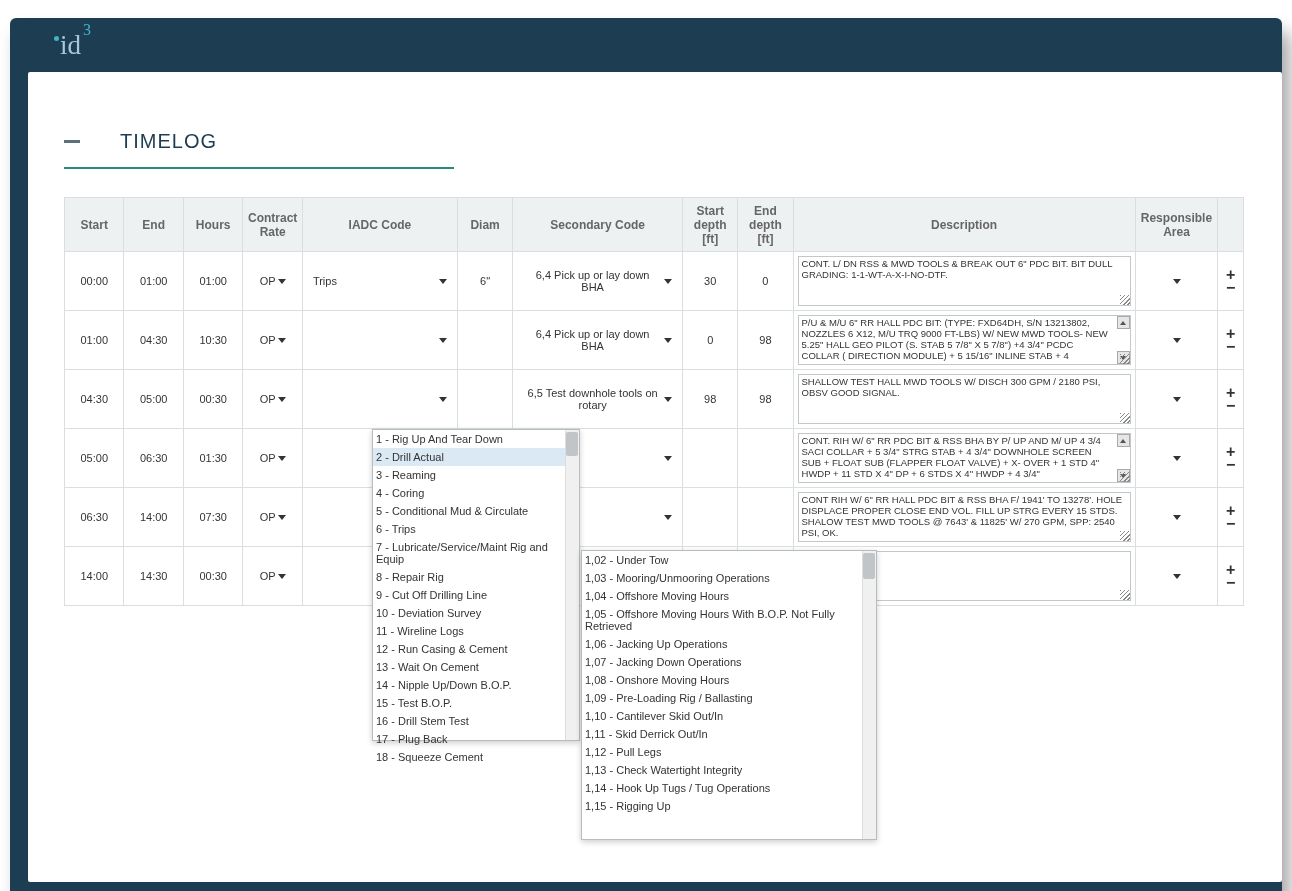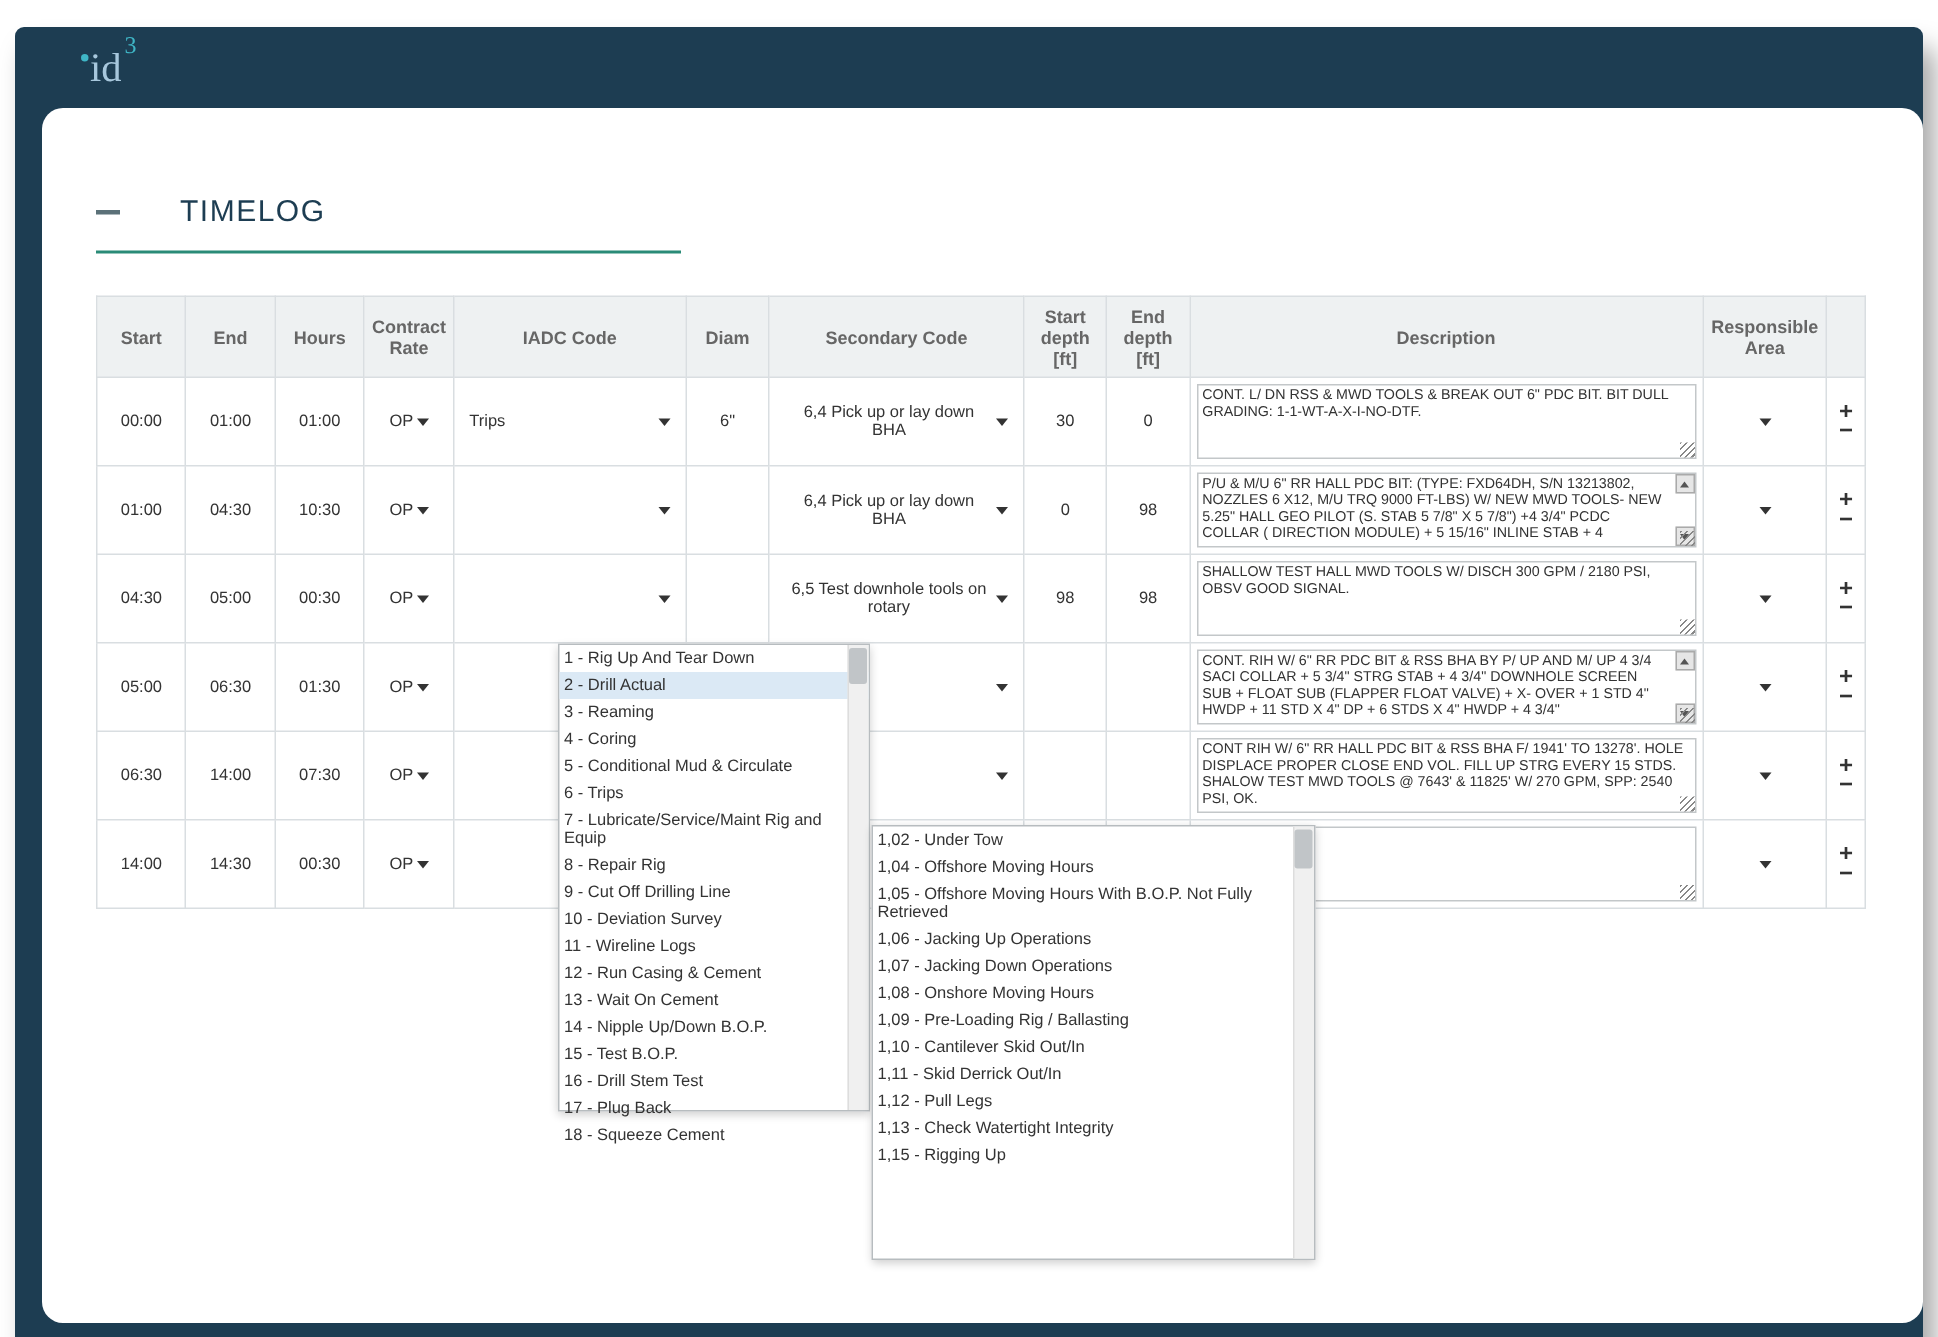--- a/index.html
+++ b/index.html
@@ -30,21 +30,21 @@
     font-size: 27px;
     position: relative;
   }
   .logo .dot {
     display:inline-block;width:5px;height:5px;background:#3fb6c6;border-radius:50%;
     position:relative;top:-13px;margin-right:1px;
   }
   .logo sup { color:#3fb6c6; font-size:16px; position:relative; top:-9px; left:2px;}
   .canvas {
     background: #fff;
-    border-radius: 14px;
+    border-radius: 2px;
     min-height: 810px;
     padding: 58px 0 0 36px;
     position: relative;
     overflow: hidden;
   }
   .section-header {
     display: flex;
     align-items: center;
     gap: 40px;
     padding-bottom: 14px;
@@ -473,30 +473,32 @@
           <div class="item">18 - Squeeze Cement</div>
         </div>
       <div class="scrollbar">
           <div class="thumb"></div>
         </div>
     </div>
 
     <div class="dropdown dd-sec">
       <div id="sec-list">
           <div class="item">1,02 - Under Tow</div>
+          <div class="item">1,03 - Mooring/Unmooring Operations</div>
           <div class="item">1,04 - Offshore Moving Hours</div>
           <div class="item">1,05 - Offshore Moving Hours With B.O.P. Not Fully Retrieved</div>
           <div class="item">1,06 - Jacking Up Operations</div>
           <div class="item">1,07 - Jacking Down Operations</div>
           <div class="item">1,08 - Onshore Moving Hours</div>
           <div class="item">1,09 - Pre-Loading Rig / Ballasting</div>
           <div class="item">1,10 - Cantilever Skid Out/In</div>
           <div class="item">1,11 - Skid Derrick Out/In</div>
           <div class="item">1,12 - Pull Legs</div>
           <div class="item">1,13 - Check Watertight Integrity</div>
+          <div class="item">1,14 - Hook Up Tugs / Tug Operations</div>
           <div class="item">1,15 - Rigging Up</div>
         </div>
       <div class="scrollbar">
           <div class="thumb"></div>
         </div>
     </div>
 
   </div>
 </div>
 

